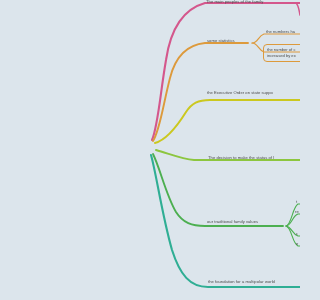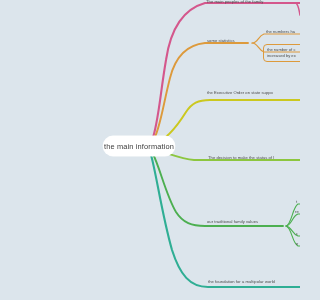--- a/index.html
+++ b/index.html
@@ -69,23 +69,20 @@
 
     <path d="M153,154 C160,168 166,195 176,212 C183,223 192,226 205,226 L283,226" fill="none" stroke="#4caf50" stroke-width="1.9" stroke-linecap="round"></path>
     <path d="M286,226 C292,224 292,208 298,204 L300,204" fill="none" stroke="#4caf50" stroke-width="1.1" stroke-linecap="round"></path>
     <path d="M286,226 C292,225 292,216 298,214 L300,214" fill="none" stroke="#4caf50" stroke-width="1.1" stroke-linecap="round"></path>
     <path d="M286,226 C292,227 292,234 298,236 L300,236" fill="none" stroke="#4caf50" stroke-width="1.1" stroke-linecap="round"></path>
     <path d="M286,226 C292,228 292,243 298,246 L300,246" fill="none" stroke="#4caf50" stroke-width="1.1" stroke-linecap="round"></path>
 
     <path d="M151,155 C156,172 162,215 172,250 C180,275 190,287 208,287 L300,287" fill="none" stroke="#2fae94" stroke-width="2.1" stroke-linecap="round"></path>
   </svg>
 
-  <div class="central">
-    <span>the main information</span>
-  </div>
 
   <div class="node-label" style="left:206px; top:-1px;">The main peoples of the family</div>
 
   <div class="node-label" style="left:207px; top:38px;">some statistics</div>
 
   <div class="node-label" style="left:266px; top:29px;">the numbers ha</div>
 
   <div class="boxed" style="left:263px; top:44px; width:44px;">
     <div>the number of c</div>
     <div>increased by ex</div>

